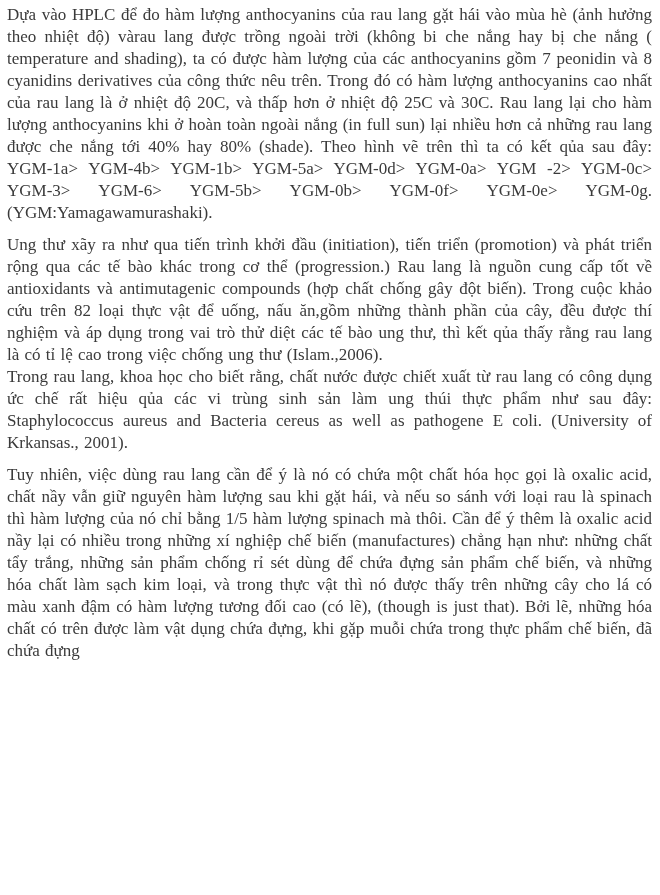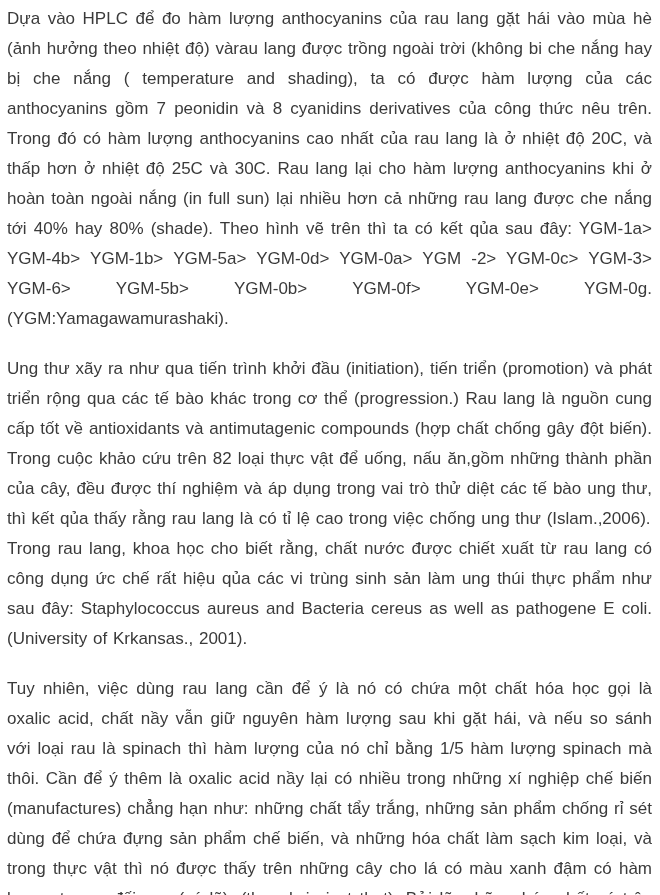--- a/index.html
+++ b/index.html
@@ -11,34 +11,34 @@
     width: 660px;
     height: 895px;
     overflow: hidden;
   }
   .page {
     box-sizing: border-box;
     width: 660px;
     height: 895px;
     padding: 4px 8px 0 7px;
     background: #ffffff;
-    font-family: Liberation Sans, sans-serif;
+    font-family: Liberation Serif, serif;
     font-size: 17px;
-    line-height: 30px;
+    line-height: 22px;
     color: #3a3a3a;
     text-align: justify;
     overflow: hidden;
   }
   .para {
     margin: 0;
     padding: 0;
     word-spacing: 1px;
   }
   .para.gap-before {
-    margin-top: 20px;
+    margin-top: 10px;
   }
 </style>
 </head>
 <body>
 
 <div class="page">
   <p class="para">Dựa vào HPLC để đo hàm lượng anthocyanins của rau lang gặt hái vào mùa hè (ảnh hưởng theo nhiệt độ) vàrau lang được trồng ngoài trời (không bi che nắng hay bị che nắng ( temperature and shading), ta có được hàm lượng của các anthocyanins gồm 7 peonidin và 8 cyanidins derivatives của công thức nêu trên. Trong đó có hàm lượng anthocyanins cao nhất của rau lang là ở nhiệt độ 20C, và thấp hơn ở nhiệt độ 25C và 30C. Rau lang lại cho hàm lượng anthocyanins khi ở hoàn toàn ngoài nắng (in full sun) lại nhiều hơn cả những rau lang được che nắng tới 40% hay 80% (shade). Theo hình vẽ trên thì ta có kết qủa sau đây: YGM-1a&gt; YGM-4b&gt; YGM-1b&gt; YGM-5a&gt; YGM-0d&gt; YGM-0a&gt; YGM -2&gt; YGM-0c&gt; YGM-3&gt; YGM-6&gt; YGM-5b&gt; YGM-0b&gt; YGM-0f&gt; YGM-0e&gt; YGM-0g. (YGM:Yamagawamurashaki).</p>
   <p class="para gap-before">Ung thư xãy ra như qua tiến trình khởi đầu (initiation), tiến triển (promotion) và phát triển rộng qua các tế bào khác trong cơ thể (progression.) Rau lang là nguồn cung cấp tốt về antioxidants và antimutagenic compounds (hợp chất chống gây đột biến). Trong cuộc khảo cứu trên 82 loại thực vật để uống, nấu ăn,gồm những thành phần của cây, đều được thí nghiệm và áp dụng trong vai trò thử diệt các tế bào ung thư, thì kết qủa thấy rằng rau lang là có tỉ lệ cao trong việc chống ung thư (Islam.,2006).</p>
   <p class="para">Trong rau lang, khoa học cho biết rằng, chất nước được chiết xuất từ rau lang có công dụng ức chế rất hiệu qủa các vi trùng sinh sản làm ung thúi thực phẩm như sau đây: Staphylococcus aureus and Bacteria cereus as well as pathogene E coli. (University of Krkansas., 2001).</p>
   <p class="para gap-before">Tuy nhiên, việc dùng rau lang cần để ý là nó có chứa một chất hóa học gọi là oxalic acid, chất nầy vẫn giữ nguyên hàm lượng sau khi gặt hái, và nếu so sánh với loại rau là spinach thì hàm lượng của nó chỉ bằng 1/5 hàm lượng spinach mà thôi. Cần để ý thêm là oxalic acid nầy lại có nhiều trong những xí nghiệp chế biến (manufactures) chẳng hạn như: những chất tẩy trắng, những sản phẩm chống rỉ sét dùng để chứa đựng sản phẩm chế biến, và những hóa chất làm sạch kim loại, và trong thực vật thì nó được thấy trên những cây cho lá có màu xanh đậm có hàm lượng tương đối cao (có lẽ), (though is just that). Bởi lẽ, những hóa chất có trên được làm vật dụng chứa đựng, khi gặp muỗi chứa trong thực phẩm chế biến, đã chứa đựng</p>

